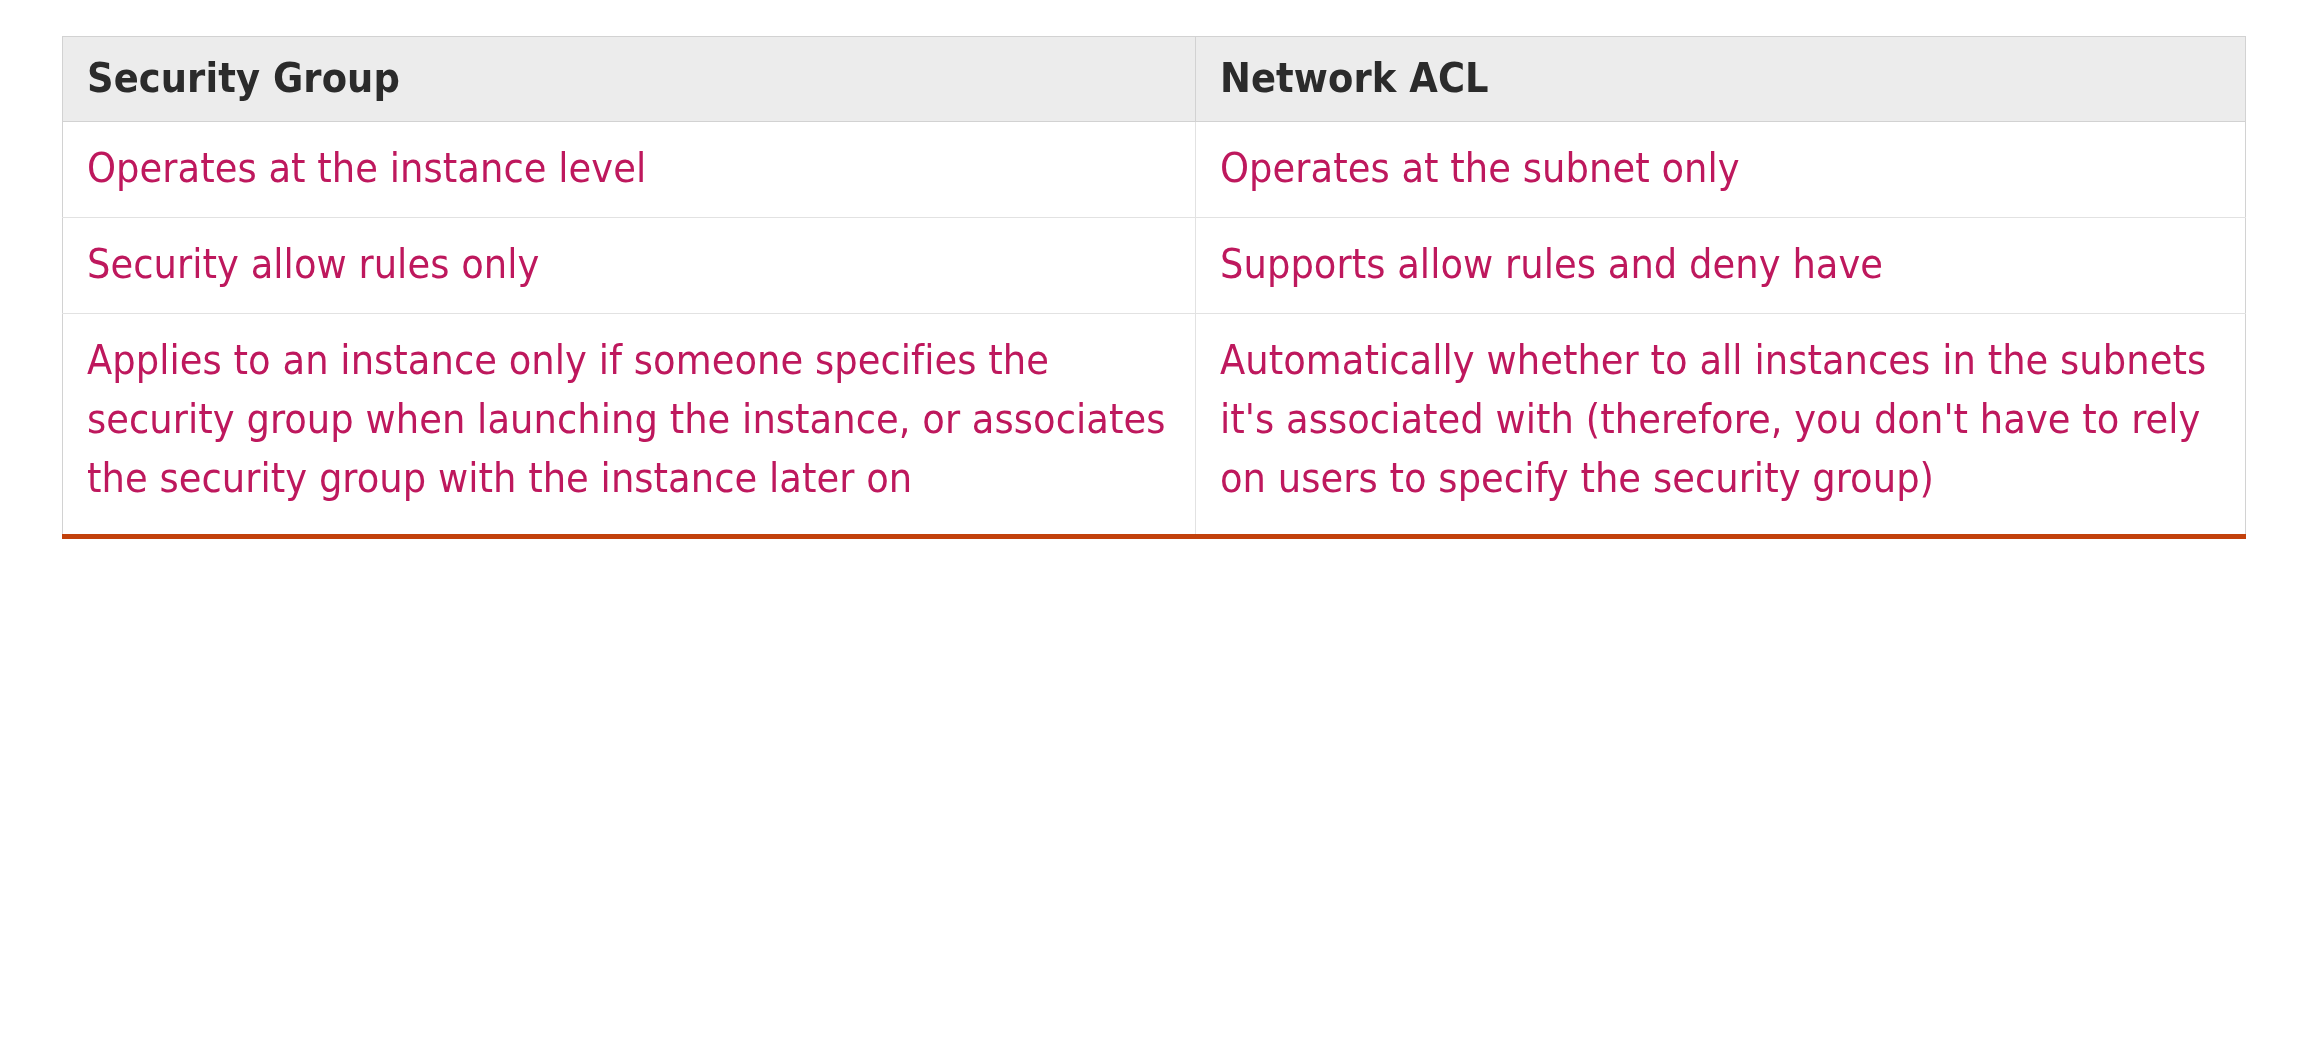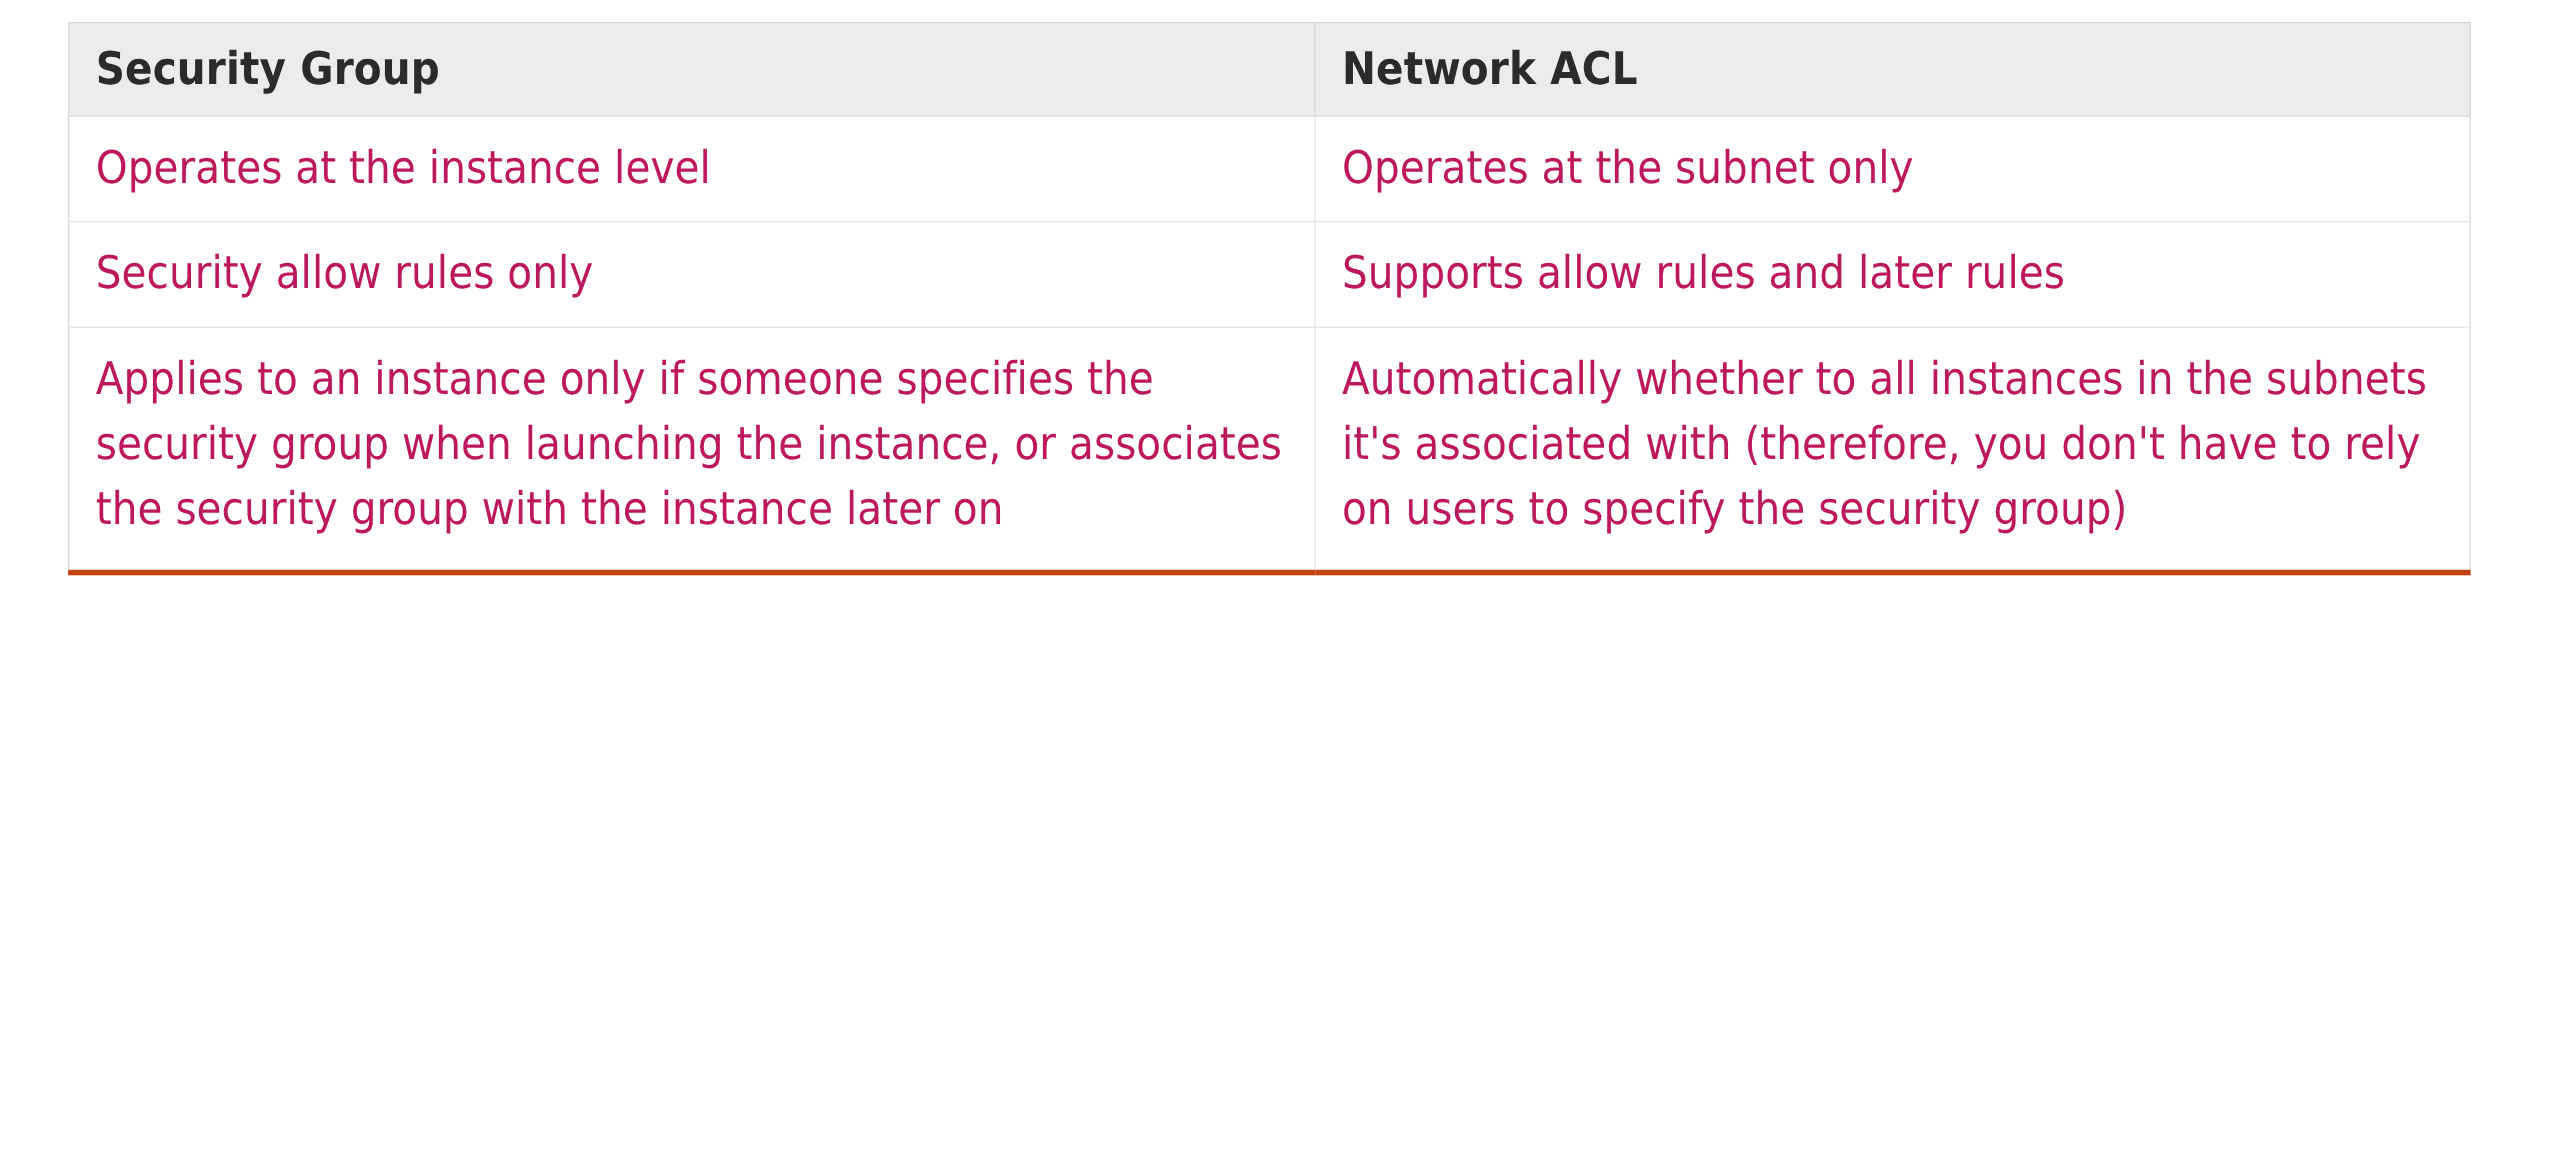--- a/index.html
+++ b/index.html
@@ -11,21 +11,21 @@
     width: 2324px;
     height: 1056px;
     font-family: "DejaVu Sans Condensed", "Liberation Sans Narrow", "Liberation Sans", sans-serif;
     -webkit-font-smoothing: antialiased;
   }
   .page {
     position: relative;
     width: 2324px;
     height: 760px;
     box-sizing: border-box;
-    padding: 20px 79px 40px 62px;
+    padding: 36px 79px 40px 62px;
     border-radius: 11px;
   }
   table.compare {
     width: 2183px;
     border-collapse: collapse;
     table-layout: fixed;
     border: 1px solid #d2d2d2;
   }
   table.compare col.c1 { width: 1133px; }
   table.compare col.c2 { width: 1050px; }
@@ -83,21 +83,21 @@
         <th>Network ACL</th>
       </tr>
     </thead>
     <tbody>
       <tr>
         <td>Operates at the instance level</td>
         <td>Operates at the subnet only</td>
       </tr>
       <tr>
         <td>Security allow rules only</td>
-        <td>Supports allow rules and later rules</td>
+        <td>Supports allow rules and deny have</td>
       </tr>
       <tr>
         <td>Applies to an instance only if someone specifies the security group when launching the instance, or associates the security group with the instance later on</td>
         <td>Automatically whether to all instances in the subnets it's associated with (therefore, you don't have to rely on users to specify the security group)</td>
       </tr>
     </tbody>
   </table>
 
 </div>
 

